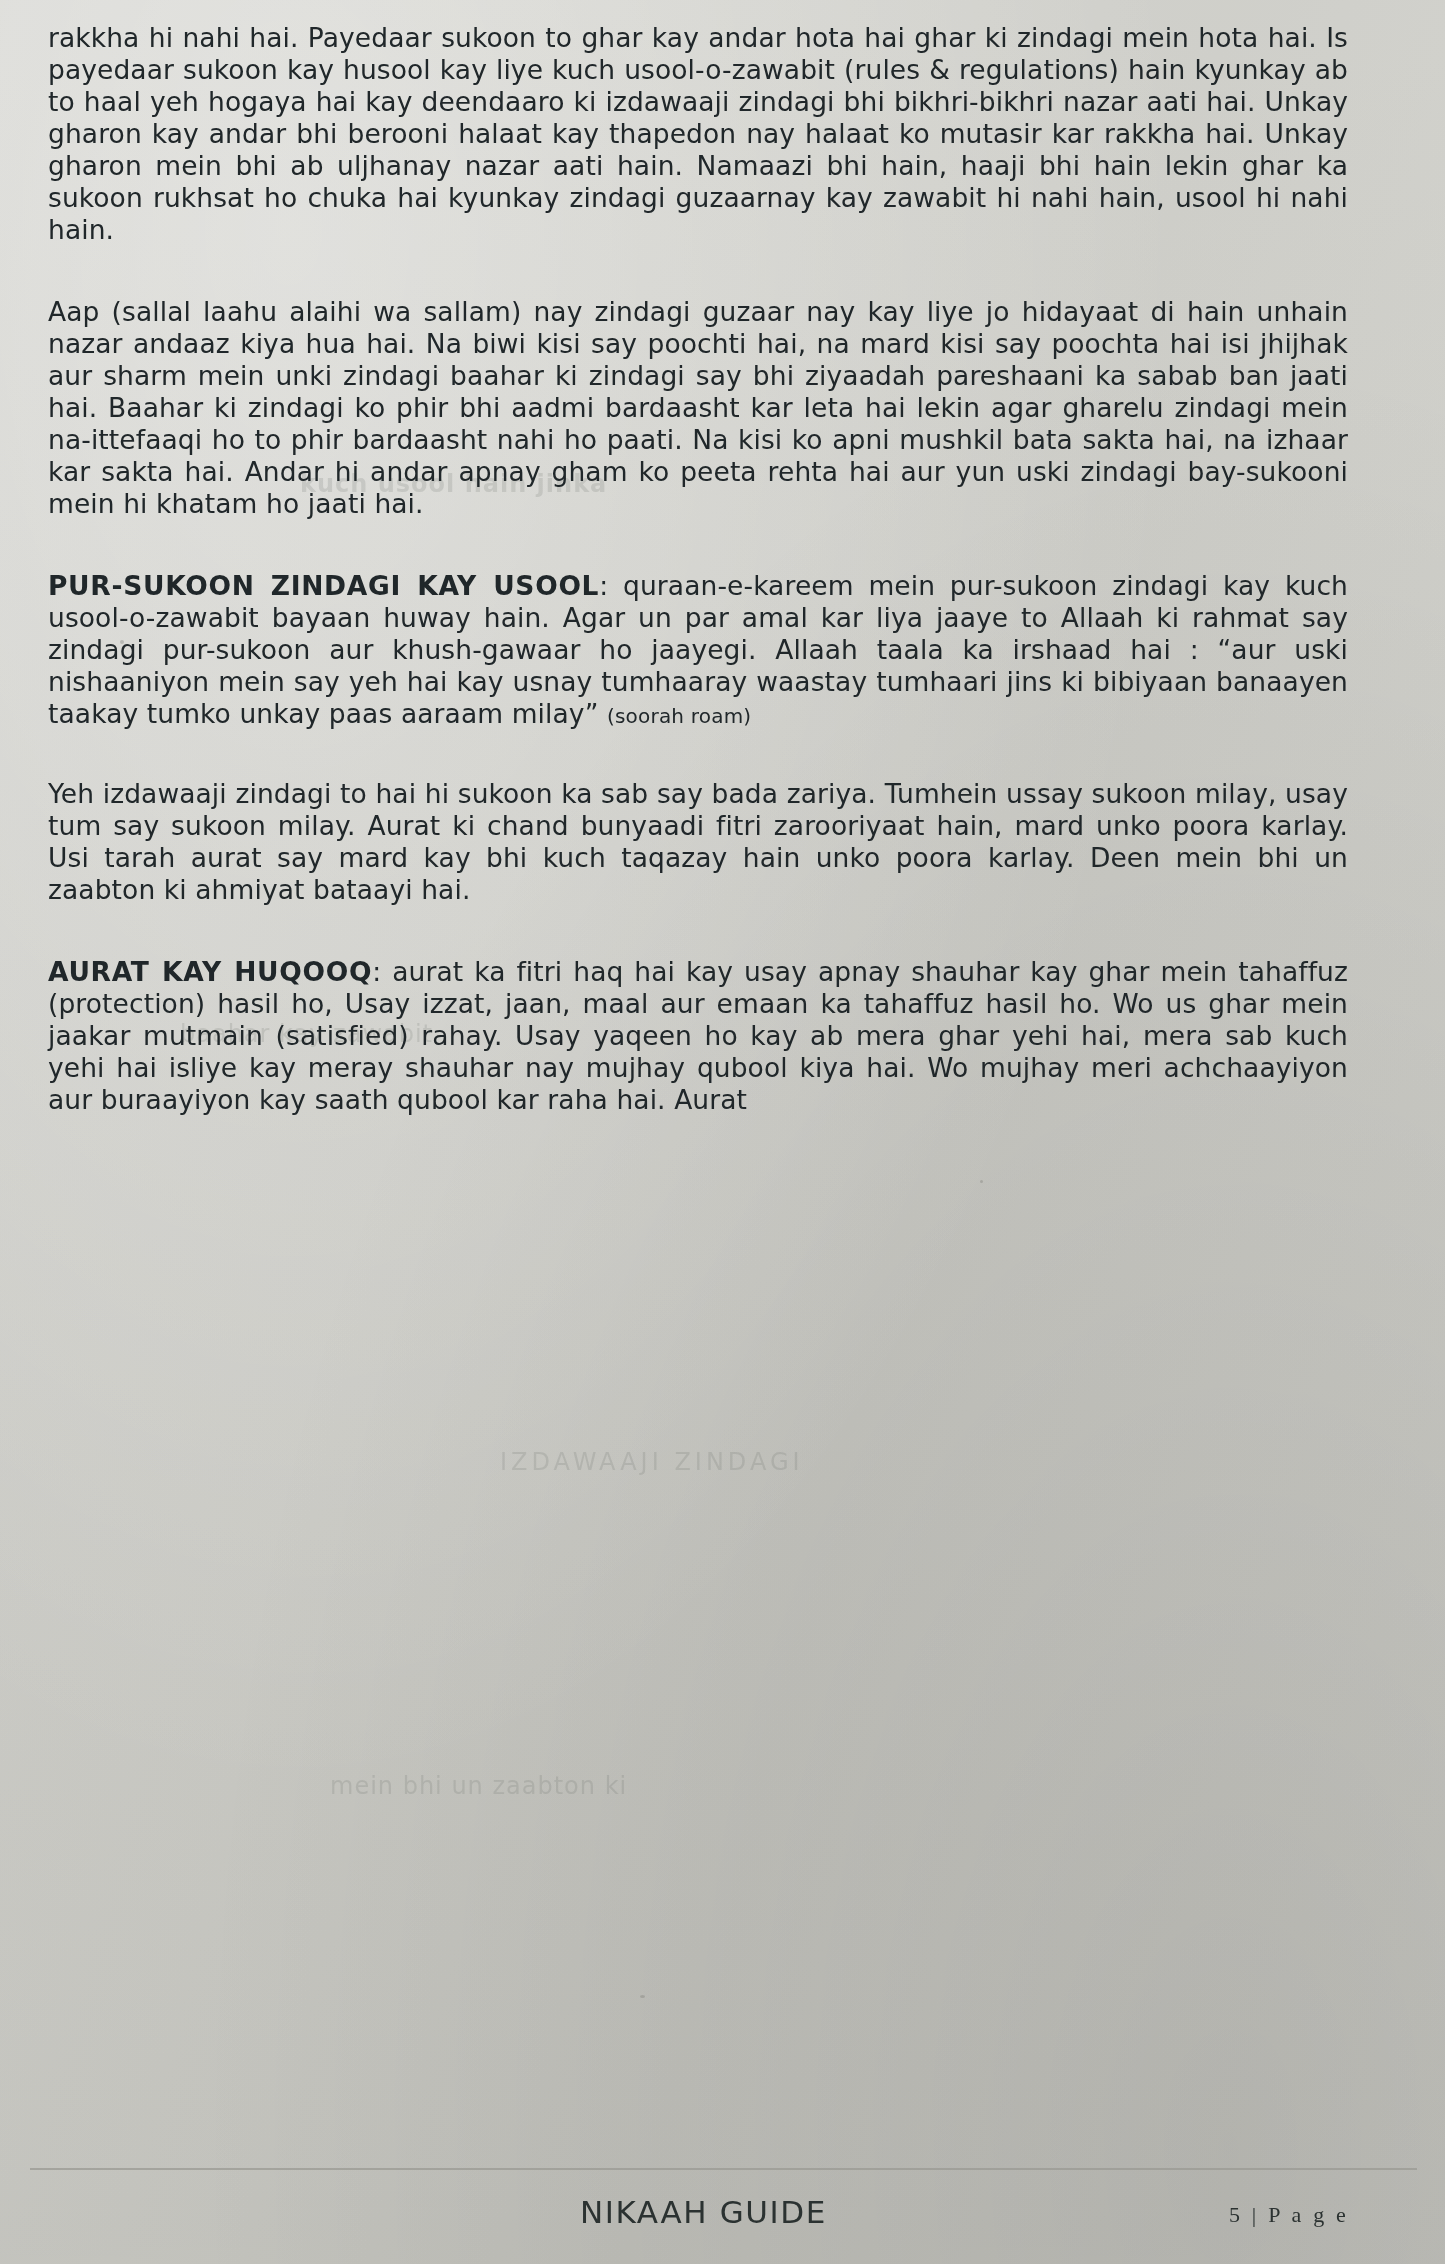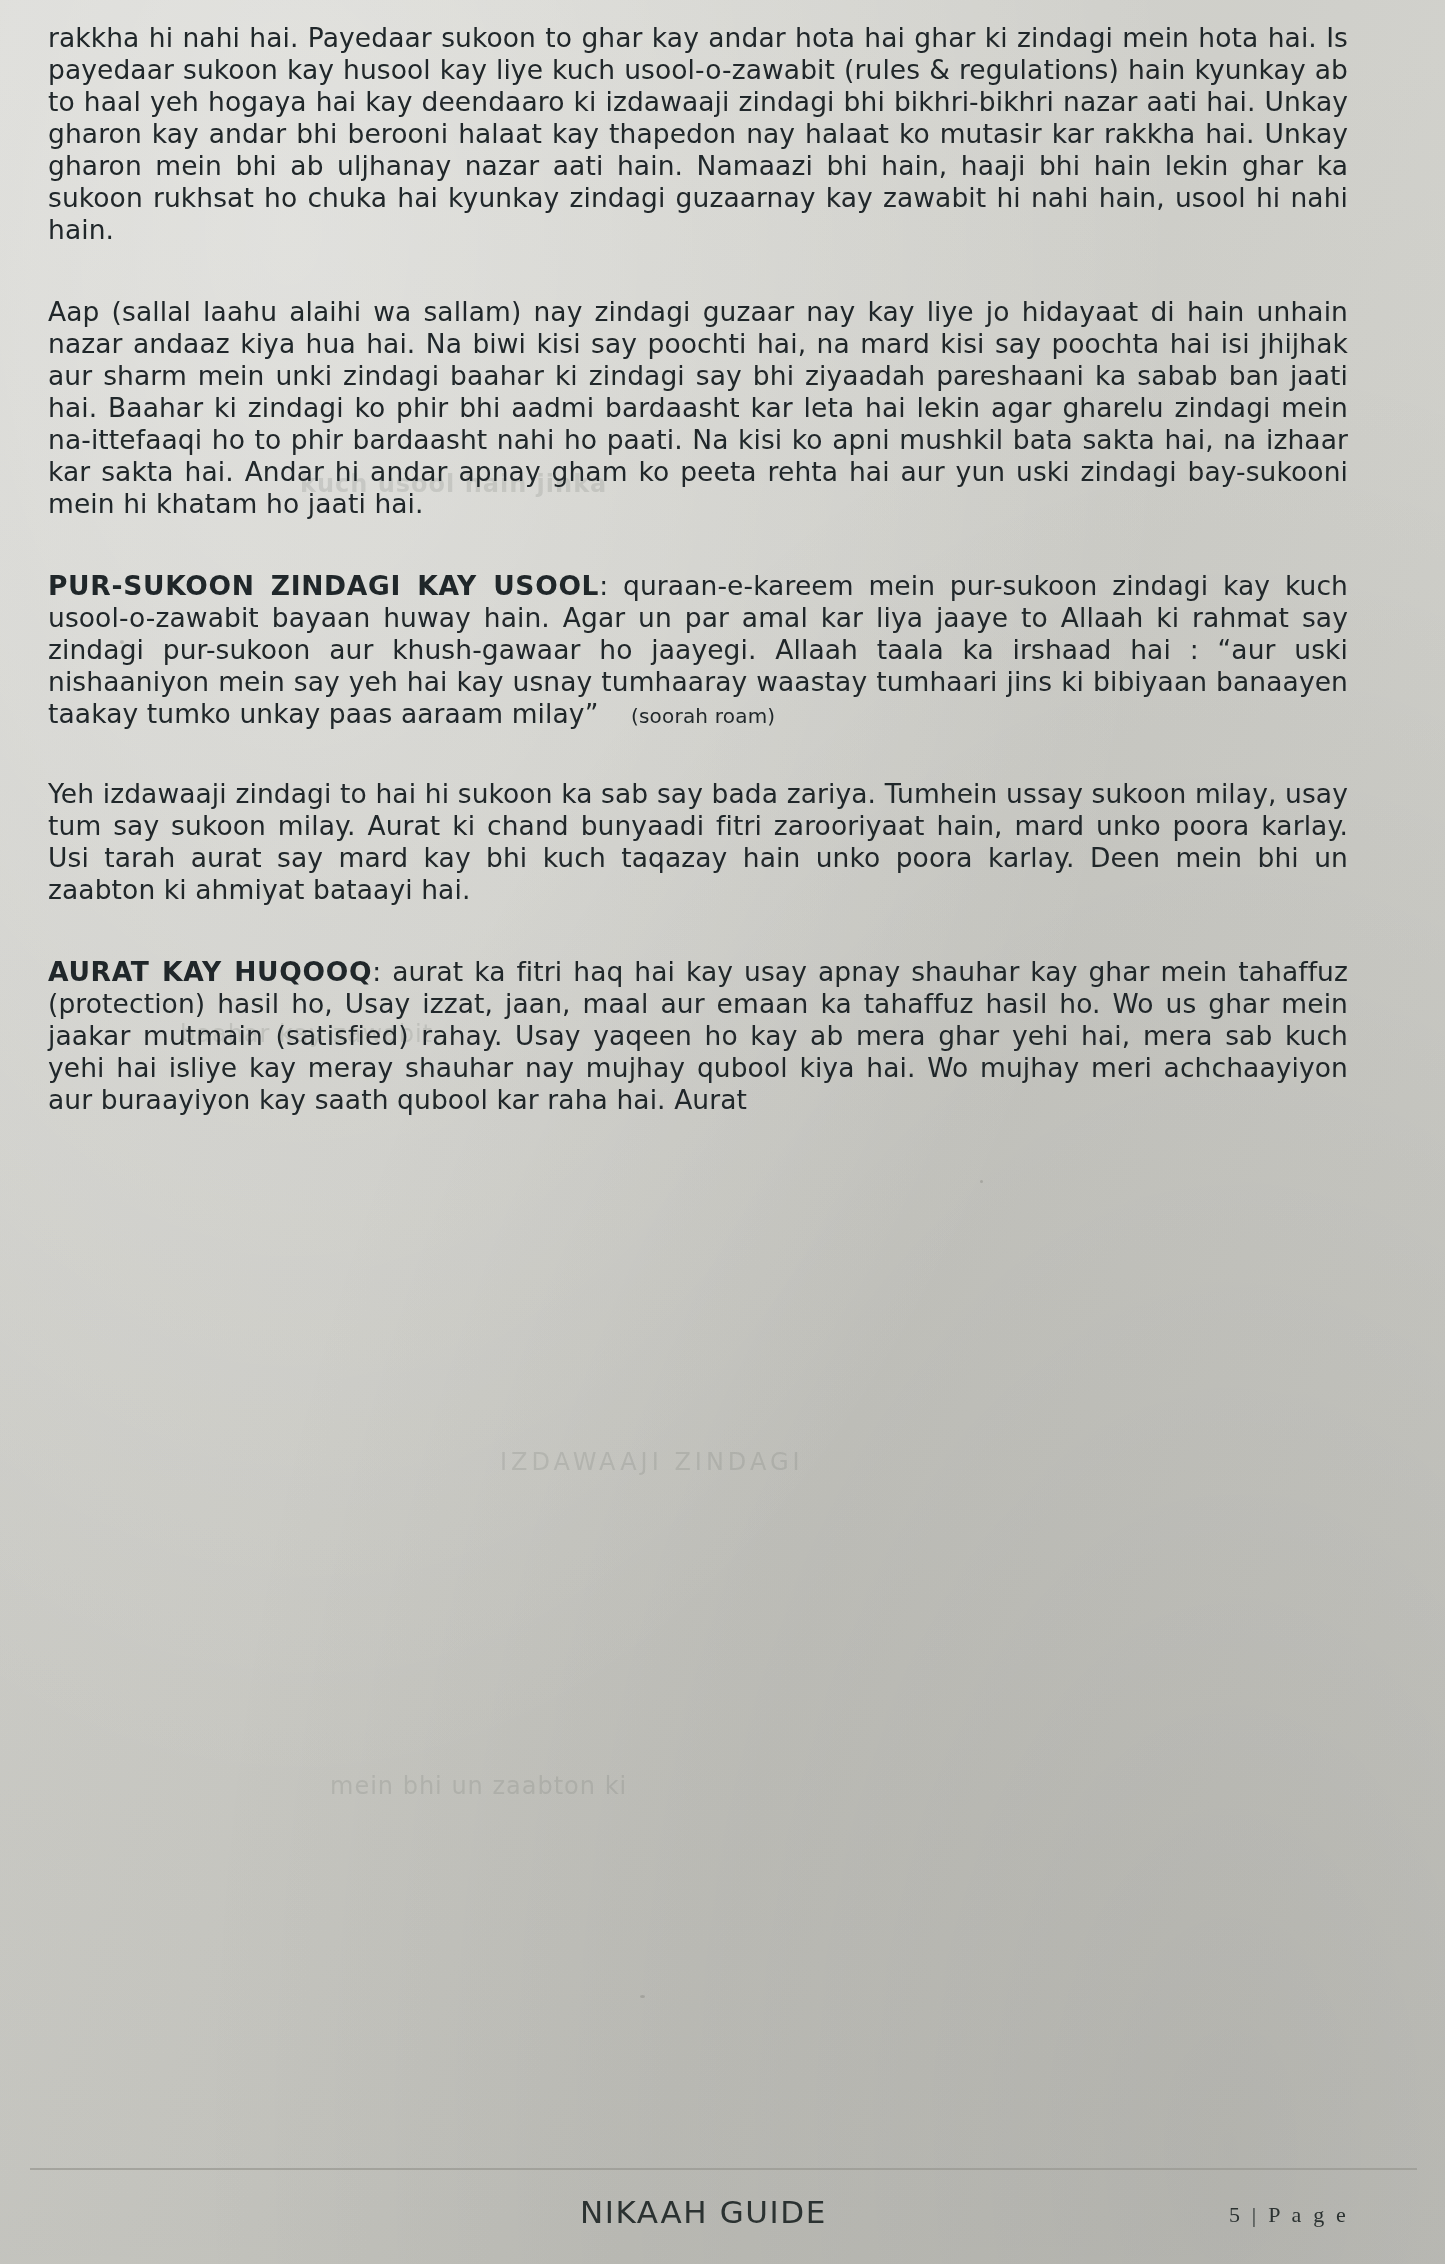--- a/index.html
+++ b/index.html
@@ -50,21 +50,20 @@
   }
   .gap-lg { height: 50px; }
   .gap-md { height: 46px; }
   .heading-run {
     font-weight: bold;
     letter-spacing: 0.7px;
   }
   .small-ref {
     font-size: 20px;
     letter-spacing: 0.2px;
-    margin-left: 24px;
   }
   .footer {
     position: absolute;
     left: 30px;
     right: 28px;
     bottom: 34px;
   }
   .footer-rule {
     width: 100%;
     height: 0;

